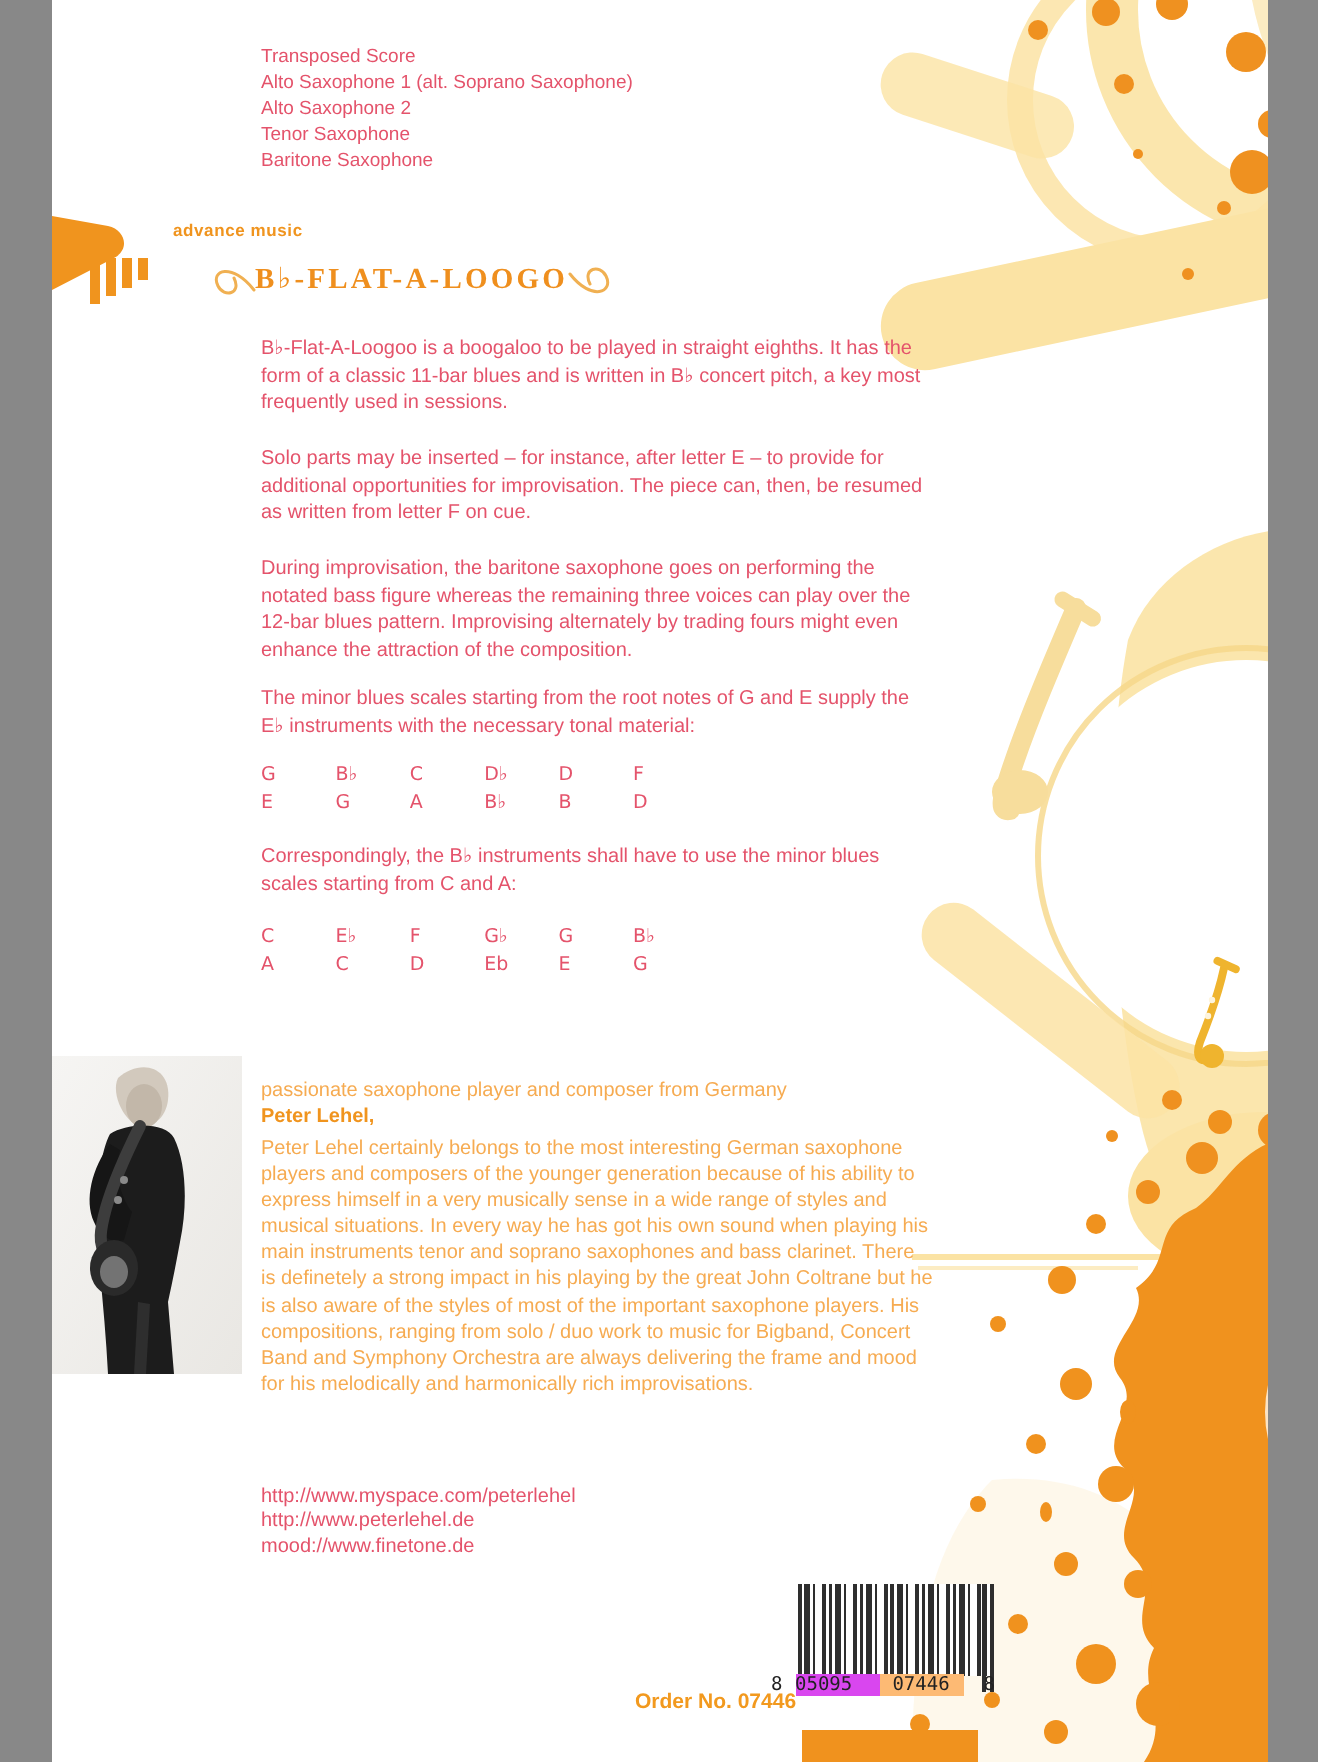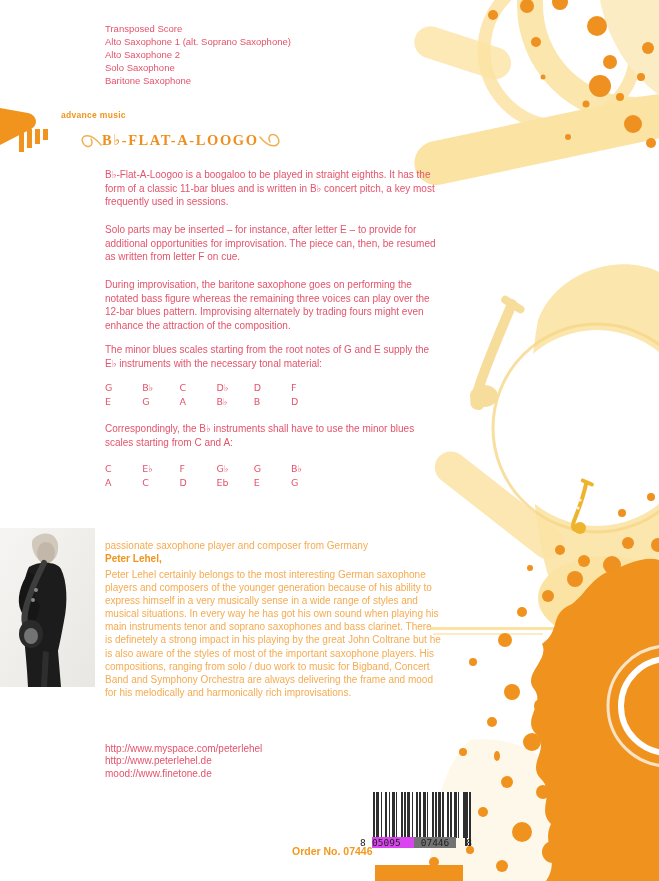--- a/index.html
+++ b/index.html
@@ -5,21 +5,21 @@
   :root{
     --pink:#e4536b;
     --orange:#f0941e;
     --bio-orange:#f6ab51;
     --pale:#fbe3a4;
     --pale-2:#fcecc3;
     --splat:#f0921e;
   }
   html,body{margin:0;padding:0;background:#888;}
   .page{
-    position:relative;width:659px;height:881px;background:#fff;overflow:hidden;
+    position:relative;width:608px;height:881px;background:#fff;overflow:hidden;
     font-family:"Liberation Sans","DejaVu Sans",sans-serif;
     margin:0 auto;
   }
   .bg{position:absolute;left:0;top:0;width:659px;height:881px;z-index:0;}
   .layer{position:absolute;z-index:2;}
 
   .instruments{left:105px;top:22px;font-size:9.5px;line-height:13px;color:var(--pink);}
   .logo-mark{left:0;top:104px;}
   .logo-text{left:61px;top:110px;font-size:8.5px;font-weight:bold;color:var(--orange);letter-spacing:.3px;}
 
@@ -57,21 +57,21 @@
       #2e2e2e 12px 14px,#fff 14px 15.5px);
   }
   .bc-guard{position:absolute;top:0;width:2px;height:54px;background:#2e2e2e;}
   .g1{left:13px}.g2{left:17px}.g3{left:59px}.g4{left:63px}.g5{left:105px}.g6{left:109px}
   .bc-digits{
     position:absolute;left:0;top:45px;width:114px;display:flex;
     font-family:"DejaVu Sans Mono",monospace;font-size:9.5px;color:#222;
   }
   .bc-digits .d0{width:12px;}
   .bc-digits .d1{width:42px;text-align:left;background:#d946ef;}
-  .bc-digits .d2{width:42px;text-align:center;background:#737373;}
+  .bc-digits .d2{width:42px;text-align:center;background:#fdba74;}
   .bc-digits .d3{width:16px;text-align:right;}
 
   .footer-bar{left:375px;top:865px;width:88px;height:16px;background:var(--splat);}
 </style>
 </head>
 <body>
 
 <div class="page">
 
   <svg class="bg" width="659" height="881" viewBox="0 0 659 881" xmlns="http://www.w3.org/2000/svg">
@@ -159,21 +159,21 @@
     </g>
 
     <circle cx="668" cy="706" r="47" fill="none" stroke="#ffffff" stroke-width="6"></circle>
     <circle cx="668" cy="706" r="60" fill="none" stroke="#ffffff" stroke-width="3" opacity="0.75"></circle>
   </svg>
 
   <div class="layer instruments">
     <div>Transposed Score</div>
     <div>Alto Saxophone 1 (alt. Soprano Saxophone)</div>
     <div>Alto Saxophone 2</div>
-    <div>Solo Saxophone</div>
+    <div>Tenor Saxophone</div>
     <div>Baritone Saxophone</div>
   </div>
 
   <svg class="layer logo-mark" width="58" height="50" viewBox="0 0 58 50">
     <path d="M0,4 L28,9 C37,11 39,21 31,25 L0,41 Z" fill="#f0941e"></path>
     <rect x="19" y="25" width="5" height="23" fill="#f0941e"></rect>
     <rect x="27" y="25" width="5" height="19" fill="#f0941e"></rect>
     <rect x="35" y="25" width="5" height="15" fill="#f0941e"></rect>
     <rect x="43" y="25" width="5" height="11" fill="#f0941e"></rect>
   </svg>

